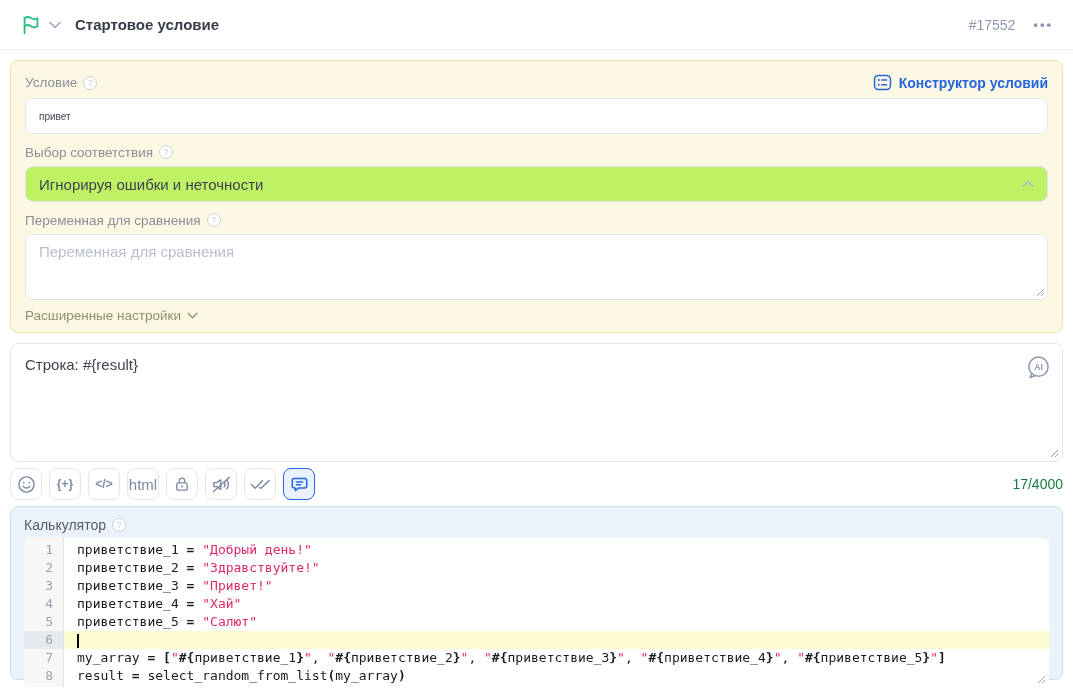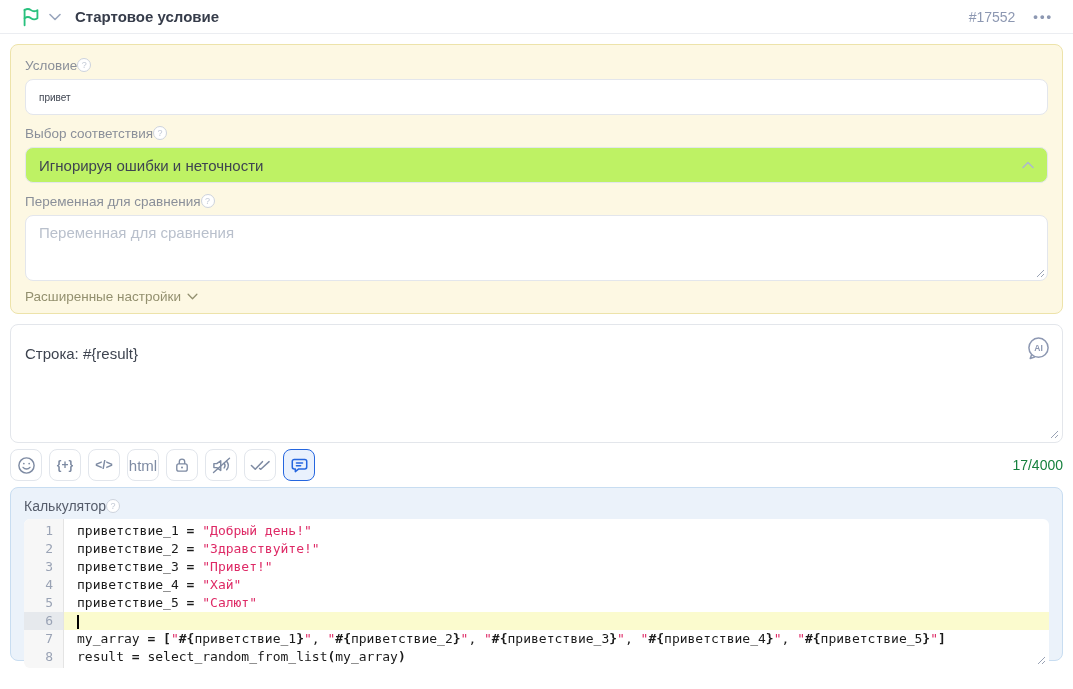--- a/index.html
+++ b/index.html
@@ -2,51 +2,51 @@
 <html><head>
 <meta charset="utf-8">
 <style>
   * { margin:0; padding:0; box-sizing:border-box; }
   html,body { background:#fff; }
   .page {
     width:1073px; height:689px; background:#fff; overflow:hidden; position:relative;
     font-family:"Liberation Sans",sans-serif; color:#3E4450;
   }
   
-  .hdr { height:34px; display:flex; align-items:center; padding:0 20px; border-bottom:1px solid #EBEDF1; }
+  .hdr { height:50px; display:flex; align-items:center; padding:0 20px; border-bottom:1px solid #EBEDF1; }
   .hdr .flag { display:flex; align-items:center; cursor:pointer; }
   .hdr .chev { margin-left:7px; display:flex; align-items:center; cursor:pointer; }
   .hdr h1 { font-size:15px; font-weight:bold; color:#363C4A; margin-left:14px; }
   .hdr .sp { flex:1; }
   .hdr .bid { font-size:14px; color:#8D98B2; margin-right:18px; }
   .hdr .dots { color:#8D98B2; font-size:13px; letter-spacing:2px; font-weight:bold; cursor:pointer; }
   
   .content { padding:0 10px; }
-  .lbl { font-size:13.5px; color:#8A8F99; display:flex; align-items:center; height:16px; }
+  .lbl { font-size:13.5px; color:#8A8F99; display:flex; align-items:center; gap:6px; height:16px; }
   .help { width:14px; height:14px; border:1px solid #CDD3DD; border-radius:50%; color:#C3CAD6;
           font-size:9px; display:inline-flex; align-items:center; justify-content:center; cursor:pointer; background:#fff; }
   .rs-handle { position:absolute; right:3px; bottom:3px; cursor:nwse-resize; line-height:0; }
   
   .panel-y { margin-top:10px; background:#FDF8E3; border:1px solid #EDE3AA; border-radius:8px; padding:12px 14px 8px; }
   .panel-y .row1 { display:flex; align-items:center; }
   .panel-y .row1 .sp { flex:1; }
   .link-blue { display:flex; align-items:center; gap:7px; color:#2566DF; font-size:14px; font-weight:bold; text-decoration:none; cursor:pointer; }
   .inp { width:100%; height:36px; margin-top:6px; background:#fff; border:1px solid #E3E6EC; border-radius:8px;
          padding:0 13px; font-size:10px; color:#3E4450; font-family:"Liberation Sans",sans-serif; outline:none; }
   .mt10 { margin-top:10px;align-items:center; }
   .sel { width:100%; height:36px; margin-top:6px; background:#bef264; border:1px solid #E3E6EC; border-radius:8px;
          padding:0 13px; font-size:15px; color:#3E4450; display:flex; align-items:center; cursor:pointer; }
   .sel .sp { flex:1; }
   .ta-wrap { position:relative; margin-top:6px; }
   .ta { width:100%; height:66px; background:#fff; border:1px solid #E3E6EC; border-radius:8px;
         padding:8px 13px; font-size:15px; color:#3E4450; font-family:"Liberation Sans",sans-serif; resize:none; outline:none; display:block; }
   .ta::placeholder { color:#B9C0CC; opacity:1; }
   .adv { margin-top:8px; display:inline-flex; align-items:center; gap:6px; font-size:13.5px; color:#93906F; cursor:pointer; }
   
-  .msg { position:relative; margin-top:10px; height:119px; background:#fff; border:1px solid #E3E6EB; border-radius:8px; padding:20px 14px; }
+  .msg { position:relative; margin-top:10px; height:119px; background:#fff; border:1px solid #E3E6EB; border-radius:8px; padding:12px 14px; }
   .msg .txt { font-size:15px; color:#3E4450; }
   .msg .ai { position:absolute; top:10px; right:10px; cursor:pointer; line-height:0; }
   
   .tbar { margin-top:6px; display:flex; align-items:center; gap:7px; }
   .tbtn { width:32px; height:32px; background:#fff; border:1px solid #E2E6EC; border-radius:8px;
           display:flex; align-items:center; justify-content:center; cursor:pointer; color:#7E8BA3;
           font-family:"Liberation Sans",sans-serif; padding:0; }
   .tbtn.txt { font-size:12px; font-weight:bold; letter-spacing:0; }
   .tbtn.html { font-size:15px; font-weight:normal; }
   .tbtn.active { border:1.5px solid #2566DF; background:#E9F1FD; color:#2566DF; }
@@ -93,20 +93,30 @@
 
   <div class="content">
 
     <div class="panel-y">
       <div class="row1">
         <div class="lbl">
           <span>Условие</span>
           <span class="help">?</span>
         </div>
         <div class="sp"></div>
+        <a class="link-blue">
+          <svg width="19" height="19" viewBox="0 0 20 20" fill="none" stroke="#2566DF" stroke-width="1.6">
+            <rect x="1.6" y="2.6" width="16.8" height="14.8" rx="4.2"></rect>
+            <circle cx="6.1" cy="7.4" r="1.05" fill="#2566DF" stroke="none"></circle>
+            <path d="M9.3 7.4h5" stroke-linecap="round"></path>
+            <circle cx="6.1" cy="12.4" r="1.05" fill="#2566DF" stroke="none"></circle>
+            <path d="M9.3 12.4h5" stroke-linecap="round"></path>
+          </svg>
+          <span>Конструктор условий</span>
+        </a>
       </div>
 
       <input class="inp" type="text" value="привет" style="">
 
       <div class="lbl mt10">
         <span>Выбор соответствия</span>
         <span class="help">?</span>
       </div>
 
       <div class="sel">

